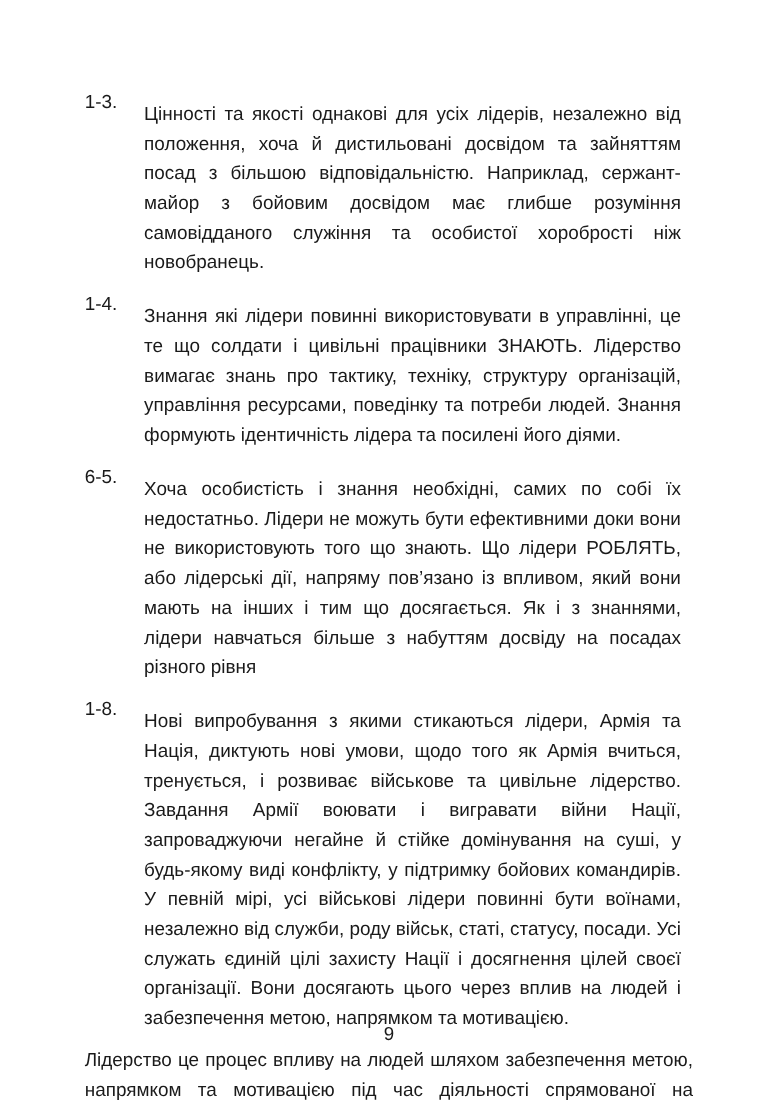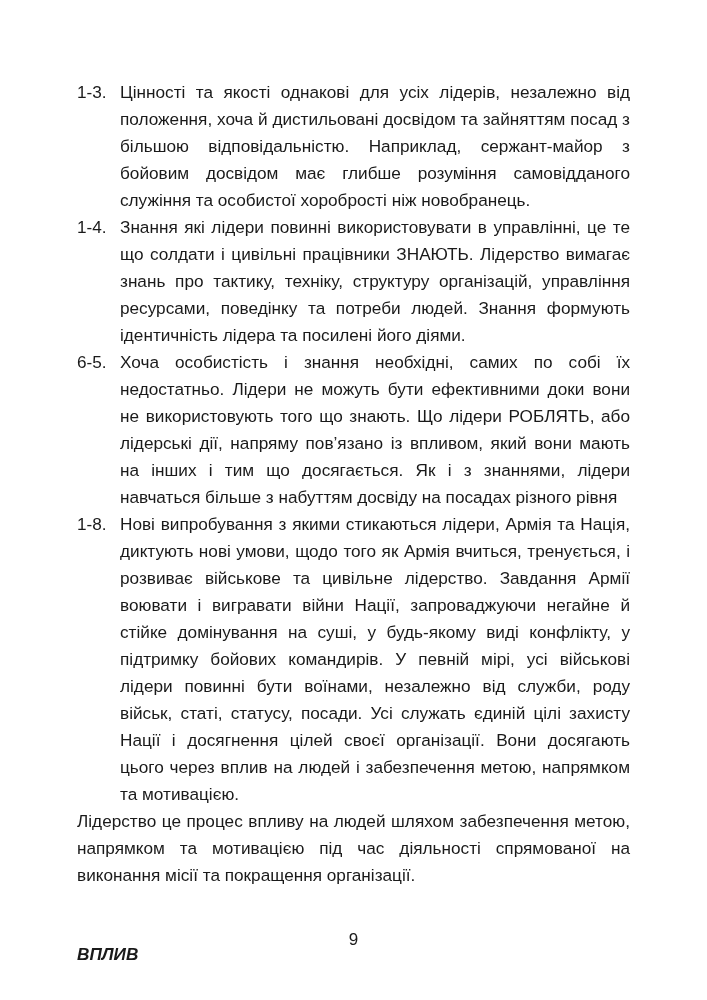--- a/index.html
+++ b/index.html
@@ -28,21 +28,21 @@
       align-items: flex-start;
       margin: 0;
     }
     .item-num {
       flex: 0 0 43px;
       width: 43px;
     }
     .item-text {
       flex: 1 1 auto;
       text-align: justify;
-      margin: 0;
+      margin: 11px;
     }
     .definition {
       text-align: justify;
       margin: 0;
     }
     .b { font-weight: normal; }
     .section-heading {
       font-weight: bold;
       font-style: italic;
       margin: 52px 0 0 0;

